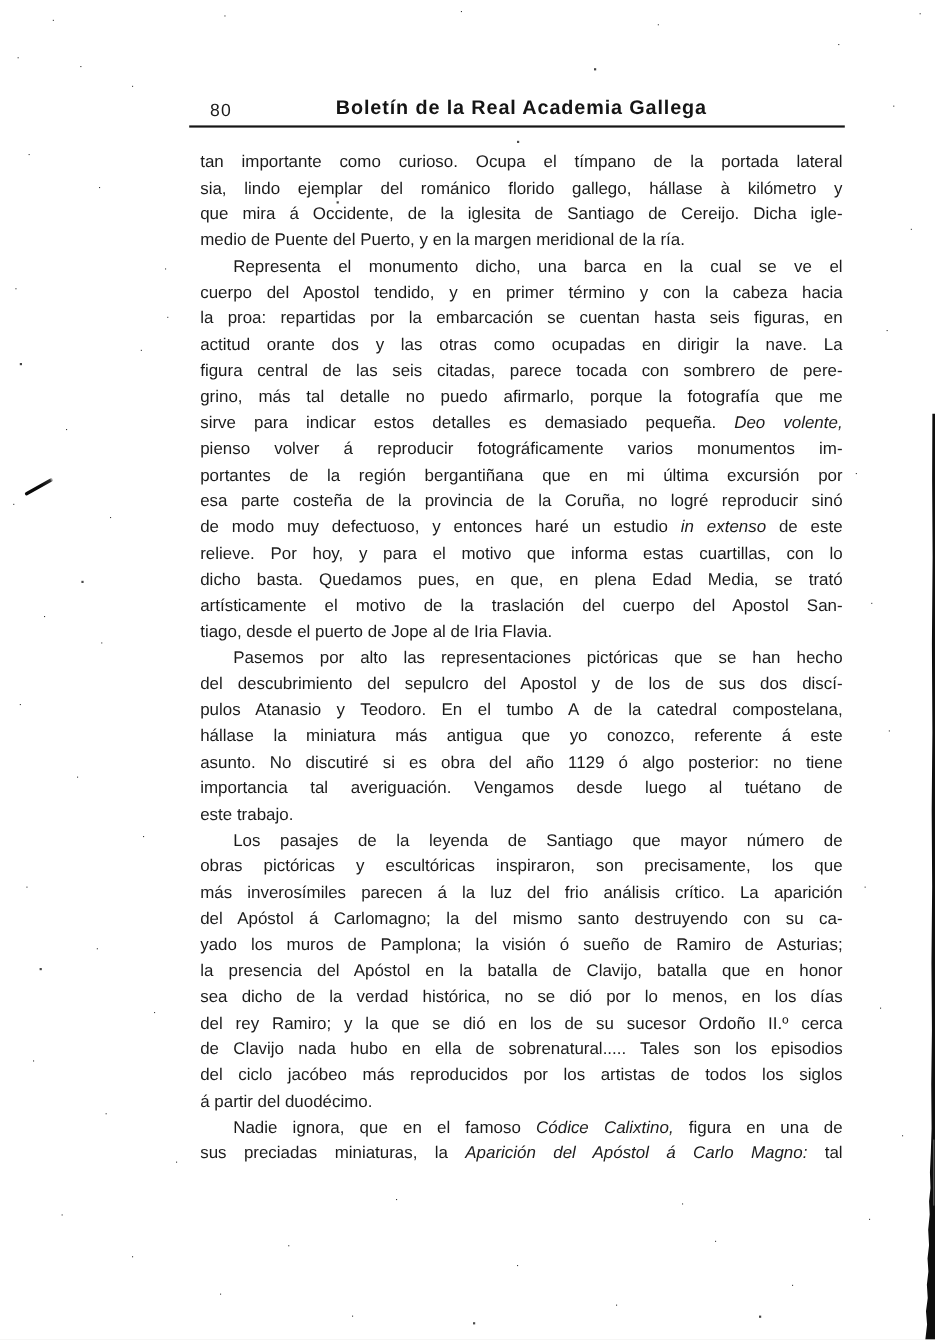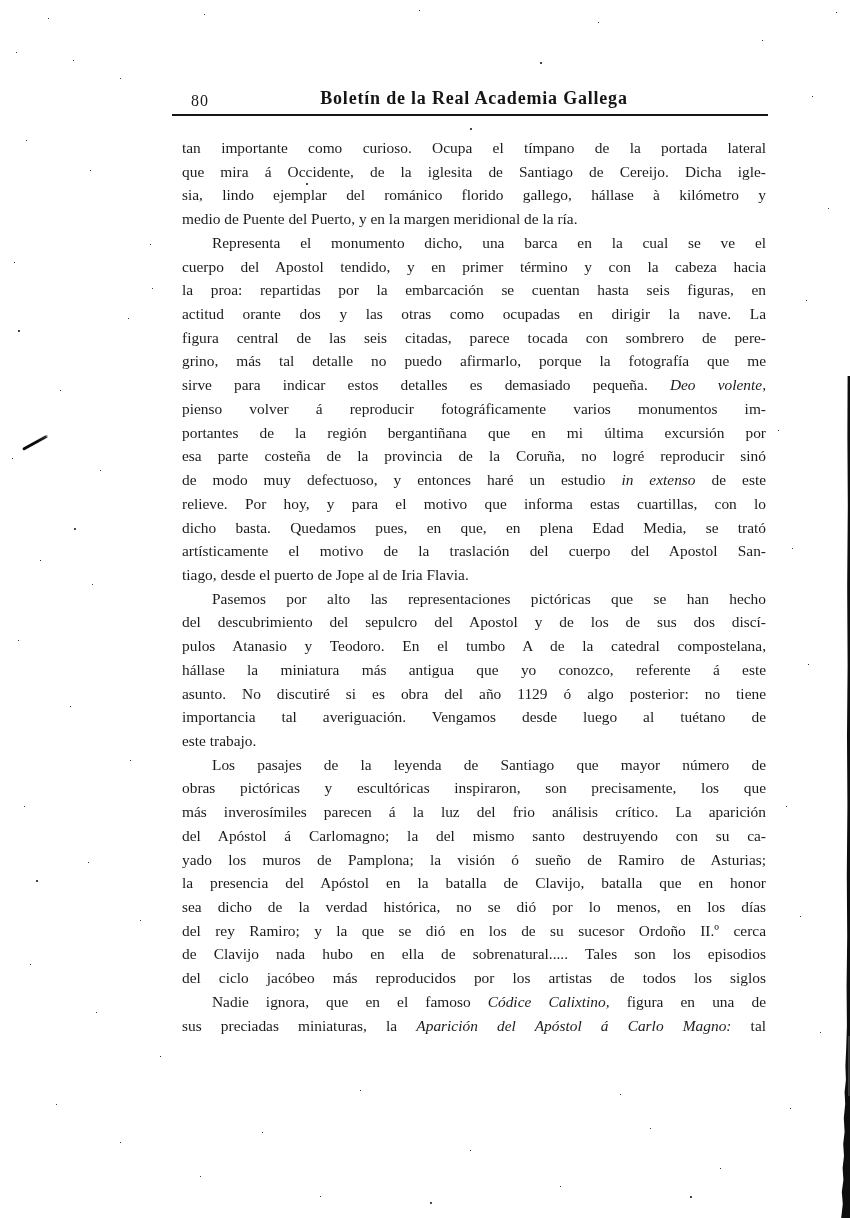--- a/index.html
+++ b/index.html
@@ -2,21 +2,21 @@
 <html><head>
 <meta charset="utf-8">
 <style>
   html,body { margin:0; padding:0; background:#e8e8e4; }
   .page {
     position:relative;
     width:850px; height:1218px;
     margin:0 auto;
     background:#ffffff;
     color:#1b1b1b;
-    font-family:Liberation Serif, serif;
+    font-family:Liberation Sans, sans-serif;
     overflow:hidden;
   }
 
   
   .header-pagenum {
     position:absolute; left:191px; top:92px;
     font-size:16px; letter-spacing:1px;
   }
   .header-title {
     position:absolute; left:182px; top:88px; width:584px;
@@ -88,22 +88,22 @@
 
 <div class="page">
 
   <div class="header-pagenum">80</div>
   <div class="header-title">Boletín de la Real Academia Gallega</div>
   <div class="header-rule"></div>
 
   <div class="text-block">
       <div>
         <div class="tline"><span>tan importante como curioso. Ocupa el tímpano de la portada lateral</span></div>
+        <div class="tline"><span>sia, lindo ejemplar del románico florido gallego, hállase à kilómetro y</span></div>
         <div class="tline"><span>que mira á Occidente, de la iglesita de Santiago de Cereijo. Dicha igle-</span></div>
-        <div class="tline"><span>sia, lindo ejemplar del románico florido gallego, hállase à kilómetro y</span></div>
         <div class="tline lastline"><span>medio de Puente del Puerto, y en la margen meridional de la ría.</span></div>
       </div>
       <div>
         <div class="tline indent"><span>Representa el monumento dicho, una barca en la cual se ve el</span></div>
         <div class="tline"><span>cuerpo del Apostol tendido, y en primer término y con la cabeza hacia</span></div>
         <div class="tline"><span>la proa: repartidas por la embarcación se cuentan hasta seis figuras, en</span></div>
         <div class="tline"><span>actitud orante dos y las otras como ocupadas en dirigir la nave. La</span></div>
         <div class="tline"><span>figura central de las seis citadas, parece tocada con sombrero de pere-</span></div>
         <div class="tline"><span>grino, más tal detalle no puedo afirmarlo, porque la fotografía que me</span></div>
         <div class="tline"><span>sirve para indicar estos detalles es demasiado pequeña. </span><em>Deo volente,</em></div>
@@ -129,20 +129,21 @@
         <div class="tline indent"><span>Los pasajes de la leyenda de Santiago que mayor número de</span></div>
         <div class="tline"><span>obras pictóricas y escultóricas inspiraron, son precisamente, los que</span></div>
         <div class="tline"><span>más inverosímiles parecen á la luz del frio análisis crítico. La aparición</span></div>
         <div class="tline"><span>del Apóstol á Carlomagno; la del mismo santo destruyendo con su ca-</span></div>
         <div class="tline"><span>yado los muros de Pamplona; la visión ó sueño de Ramiro de Asturias;</span></div>
         <div class="tline"><span>la presencia del Apóstol en la batalla de Clavijo, batalla que en honor</span></div>
         <div class="tline"><span>sea dicho de la verdad histórica, no se dió por lo menos, en los días</span></div>
         <div class="tline"><span>del rey Ramiro; y la que se dió en los de su sucesor Ordoño II.º cerca</span></div>
         <div class="tline"><span>de Clavijo nada hubo en ella de sobrenatural..... Tales son los episodios</span></div>
         <div class="tline"><span>del ciclo jacóbeo más reproducidos por los artistas de todos los siglos</span></div>
+        <div class="tline lastline"><span>á partir del duodécimo.</span></div>
       </div>
       <div>
         <div class="tline indent"><span>Nadie ignora, que en el famoso </span><em>Códice Calixtino,</em><span> figura en una de</span></div>
         <div class="tline"><span>sus preciadas miniaturas, la </span><em>Aparición del Apóstol á Carlo Magno:</em><span> tal</span></div>
       </div>
     </div>
 
   <div class="pen-mark"></div>
 
   <svg class="scan-edge" width="10" height="842" viewBox="0 0 10 842" xmlns="http://www.w3.org/2000/svg">

